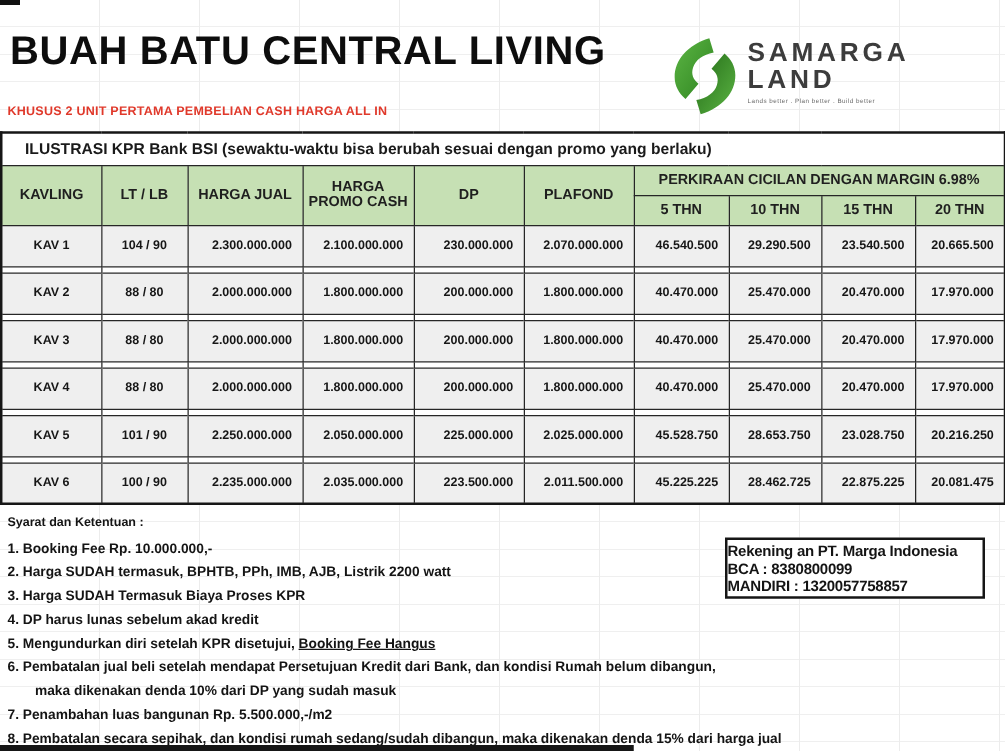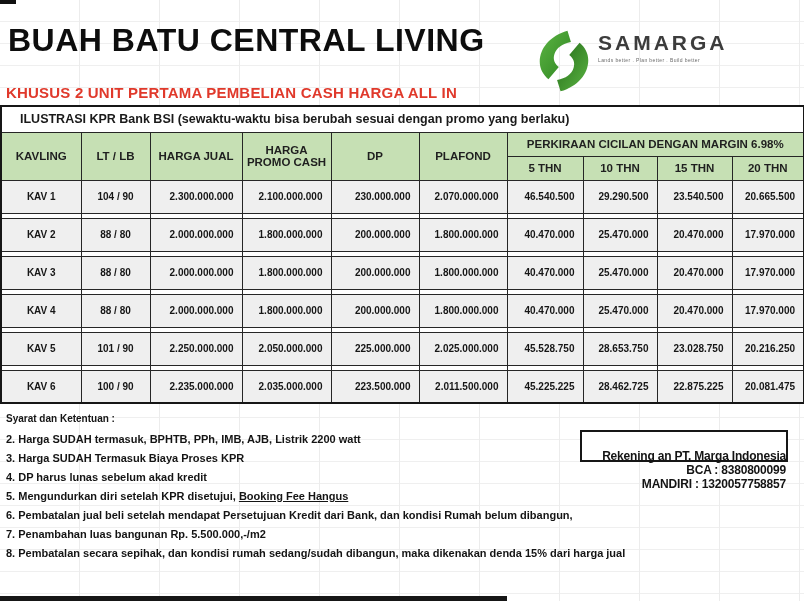--- a/index.html
+++ b/index.html
@@ -12,21 +12,21 @@
       repeating-linear-gradient(to bottom, transparent 0px, transparent 21px, #efefef 21px, #efefef 22px);
   }
   .artifact-topleft { position:absolute; left:0; top:0; width:16px; height:4px; background:#111; }
   .artifact-bottombar { position:absolute; left:0; top:596px; width:507px; height:5px; background:#161616; }
 
   .page-title {
     position:absolute; left:8px; top:22px; font-size:32px; font-weight:800;
     letter-spacing:0.5px; color:#0d0d0d; white-space:nowrap;
   }
   .promo-banner {
-    position:absolute; left:6px; top:84px; font-size:15px; font-weight:800;
+    position:absolute; left:6px; top:84px; font-size:10px; font-weight:800;
     color:#e0392b; letter-spacing:0.2px; white-space:nowrap;
   }
 
   
   .logo { position:absolute; left:538px; top:24px; width:230px; height:74px; display:flex; align-items:flex-start; }
   .logo-mark { width:52px; height:66px; margin-top:4px; }
   .logo-textblock { margin-left:8px; padding-top:8px; }
   .logo-name { font-size:21px; font-weight:800; color:#3c3c3c; letter-spacing:3px; line-height:21px; white-space:nowrap; }
   .logo-name2 { font-size:21px; font-weight:800; color:#3c3c3c; letter-spacing:3px; line-height:21px; white-space:nowrap; }
   .logo-tagline { font-size:5px; color:#6a6a6a; letter-spacing:0.4px; margin-top:4px; white-space:nowrap; }
@@ -54,22 +54,22 @@
 
   
   .terms { position:absolute; left:6px; top:413px; width:640px; }
   .terms-heading { font-size:10px; font-weight:800; color:#141414; height:20px; }
   .term-line { font-size:11px; font-weight:700; color:#141414; height:19px; white-space:nowrap; }
   .term-line.indent { padding-left:22px; }
   .term-underline { text-decoration:underline; }
 
   
   .bank-box {
-    position:absolute; left:580px; top:430px; width:208px; height:32px;
-    border:2px solid #161616; background:#ffffff; text-align:right; padding-top:17px;
+    position:absolute; left:580px; top:430px; width:208px; height:49px;
+    border:2px solid #161616; background:#ffffff; text-align:left; padding-top:2px;
   }
   .bank-line { font-size:12px; font-weight:800; color:#141414; line-height:14px; letter-spacing:-0.2px; white-space:nowrap; }
 </style>
 </head>
 <body>
 
 <div class="page">
 
   <div class="artifact-topleft"></div>
 
@@ -85,20 +85,21 @@
         <linearGradient id="lg2" x1="1" y1="1" x2="0" y2="0">
           <stop offset="0" stop-color="#5cb544"></stop>
           <stop offset="1" stop-color="#236b17"></stop>
         </linearGradient>
       </defs>
       <path d="M34 2 C14 8 2 22 2 38 c0 8 4 15 10 20 L24 44 c-5 -4 -7 -9 -5 -15 2 -7 9 -12 19 -14 Z" fill="url(#lg)"></path>
       <path d="M26 72 C46 66 58 52 58 36 c0 -8 -4 -15 -10 -20 L36 30 c5 4 7 9 5 15 -2 7 -9 12 -19 14 Z" fill="url(#lg2)"></path>
     </svg>
     <div class="logo-textblock">
       <div class="logo-name">SAMARGA</div>
+      <div class="logo-name2">LAND</div>
       <div class="logo-tagline">Lands better . Plan better . Build better</div>
     </div>
   </div>
 
   <div class="promo-banner">KHUSUS 2 UNIT PERTAMA PEMBELIAN CASH HARGA ALL IN</div>
 
   <div class="price-table-wrap">
     <table class="price-table">
       <colgroup>
         <col style="width:80px">
@@ -265,25 +266,27 @@
             <td class="c-num">22.875.225</td>
             <td class="c-num">20.081.475</td>
           </tr>
         </tbody>
     </table>
   </div>
 
   <div class="terms">
     <div class="terms-heading">Syarat dan Ketentuan :</div>
     <div>
+        <div class="term-line"><span>1. Booking Fee Rp. 10.000.000,-</span></div>
         <div class="term-line"><span>2. Harga SUDAH termasuk, BPHTB, PPh, IMB, AJB, Listrik 2200 watt</span></div>
         <div class="term-line"><span>3. Harga SUDAH Termasuk Biaya Proses KPR</span></div>
         <div class="term-line"><span>4. DP harus lunas sebelum akad kredit</span></div>
         <div class="term-line"><span>5. Mengundurkan diri setelah KPR disetujui, </span><span class="term-underline">Booking Fee Hangus</span></div>
         <div class="term-line"><span>6. Pembatalan jual beli setelah mendapat Persetujuan Kredit dari Bank, dan kondisi Rumah belum dibangun,</span></div>
+        <div class="term-line indent"><span>maka dikenakan denda 10% dari DP yang sudah masuk</span></div>
         <div class="term-line"><span>7. Penambahan luas bangunan Rp. 5.500.000,-/m2</span></div>
         <div class="term-line"><span>8. Pembatalan secara sepihak, dan kondisi rumah sedang/sudah dibangun, maka dikenakan denda 15% dari harga jual</span></div>
       </div>
   </div>
 
   <div class="bank-box">
     <div class="bank-line">Rekening an PT. Marga Indonesia</div>
     <div class="bank-line">BCA : 8380800099</div>
     <div class="bank-line">MANDIRI : 1320057758857</div>
   </div>

